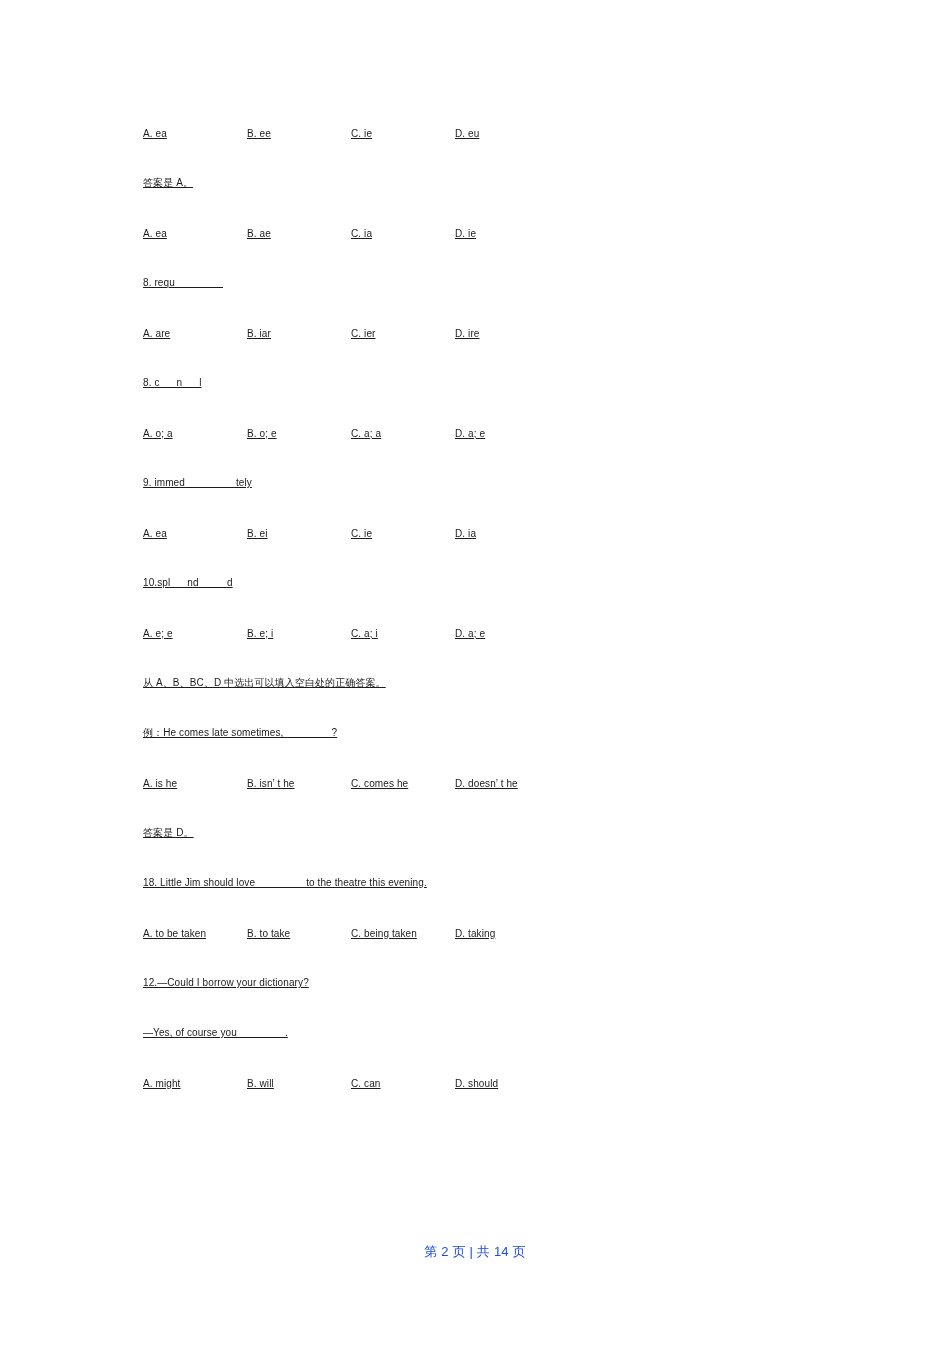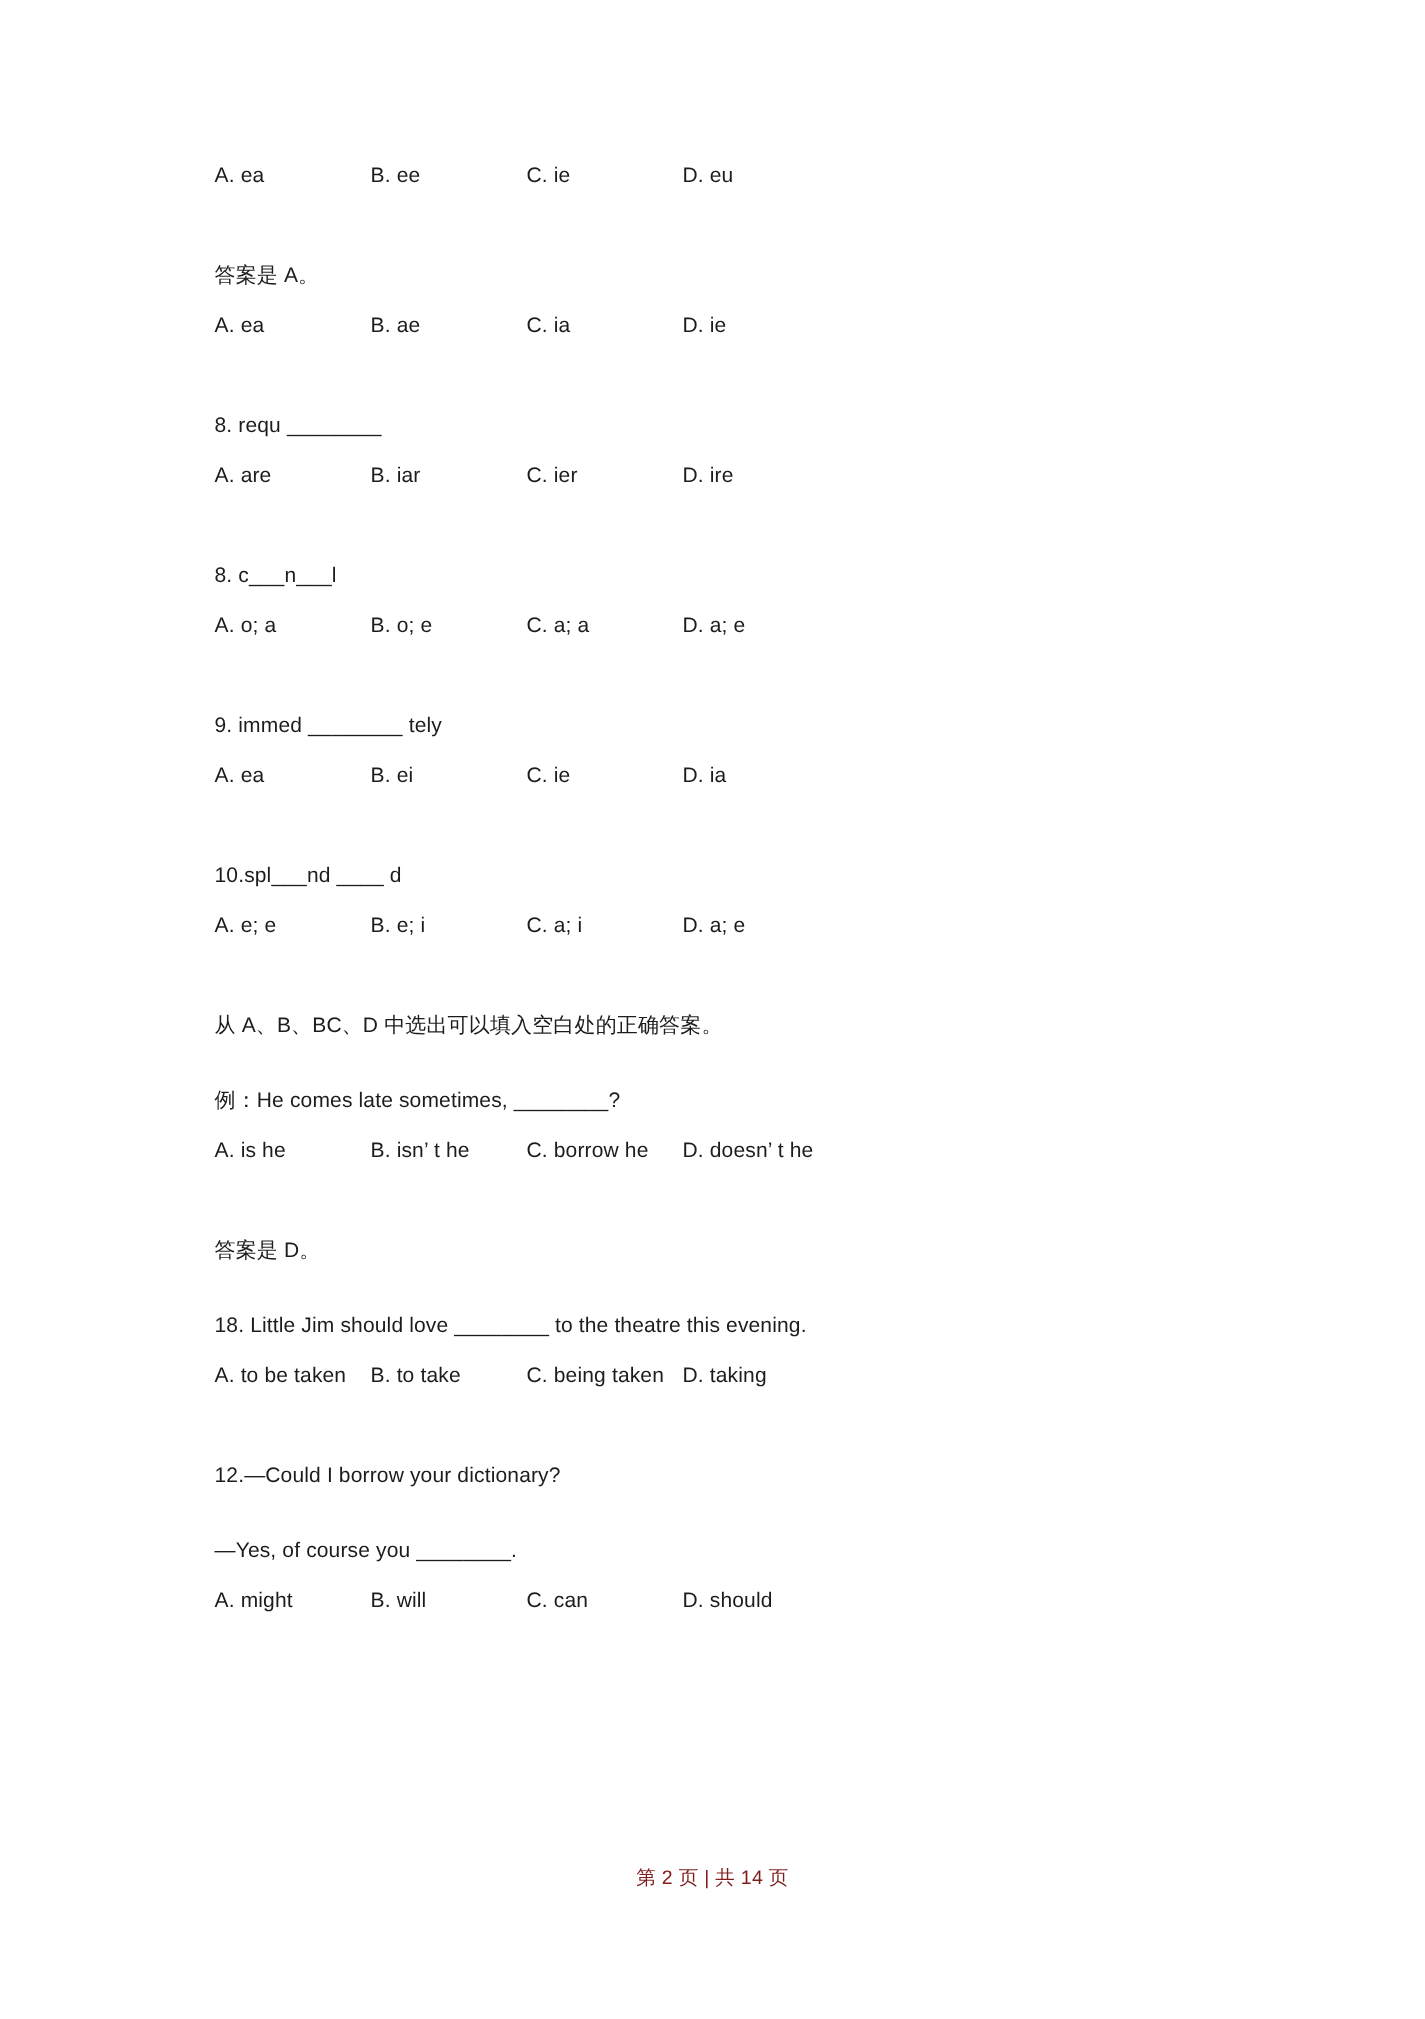--- a/index.html
+++ b/index.html
@@ -17,64 +17,65 @@
   }
   .doc-body {
     position: absolute;
     left: 143px;
     top: 108px;
     right: 40px;
   }
   .line {
     height: 50px;
     display: flex;
-    align-items: flex-start;
-    font-size: 14px;
+    align-items: center;
+    font-size: 10px;
     white-space: pre;
     letter-spacing: 0.1px;
+    text-decoration: underline;
   }
   .line.text {
     display: block;
     line-height: 50px;
   }
   .opt {
     display: inline-block;
     min-width: 100px;
     padding-right: 4px;
     white-space: pre;
   }
   .footer {
     position: absolute;
     left: 0;
     width: 100%;
     top: 1243px;
     text-align: center;
     font-size: 13px;
-    color: #7f1d1d;
+    color: #1d4ed8;
     letter-spacing: 0.2px;
   }
 </style>
 </head>
 <body>
 
 <div class="doc-body">
     <div class="line options"><span class="opt">A. ea</span><span class="opt">B. ee</span><span class="opt">C. ie</span><span class="opt">D. eu</span></div>
     <div class="line text">答案是 A。</div>
     <div class="line options"><span class="opt">A. ea</span><span class="opt">B. ae</span><span class="opt">C. ia</span><span class="opt">D. ie</span></div>
     <div class="line text">8. requ ________</div>
     <div class="line options"><span class="opt">A. are</span><span class="opt">B. iar</span><span class="opt">C. ier</span><span class="opt">D. ire</span></div>
     <div class="line text">8. c___n___l</div>
     <div class="line options"><span class="opt">A. o; a</span><span class="opt">B. o; e</span><span class="opt">C. a; a</span><span class="opt">D. a; e</span></div>
     <div class="line text">9. immed ________ tely</div>
     <div class="line options"><span class="opt">A. ea</span><span class="opt">B. ei</span><span class="opt">C. ie</span><span class="opt">D. ia</span></div>
     <div class="line text">10.spl___nd ____ d</div>
     <div class="line options"><span class="opt">A. e; e</span><span class="opt">B. e; i</span><span class="opt">C. a; i</span><span class="opt">D. a; e</span></div>
     <div class="line text">从 A、B、BC、D 中选出可以填入空白处的正确答案。</div>
     <div class="line text">例：He comes late sometimes, ________?</div>
-    <div class="line options"><span class="opt">A. is he</span><span class="opt">B. isn’ t he</span><span class="opt">C. borrow he</span><span class="opt">D. doesn’ t he</span></div>
+    <div class="line options"><span class="opt">A. is he</span><span class="opt">B. isn’ t he</span><span class="opt">C. comes he</span><span class="opt">D. doesn’ t he</span></div>
     <div class="line text">答案是 D。</div>
     <div class="line text">18. Little Jim should love ________ to the theatre this evening.</div>
     <div class="line options"><span class="opt">A. to be taken</span><span class="opt">B. to take</span><span class="opt">C. being taken</span><span class="opt">D. taking</span></div>
     <div class="line text">12.—Could I borrow your dictionary?</div>
     <div class="line text">—Yes, of course you ________.</div>
     <div class="line options"><span class="opt">A. might</span><span class="opt">B. will</span><span class="opt">C. can</span><span class="opt">D. should</span></div>
   </div>
 
 <div class="footer">第 2 页 | 共 14 页</div>
 

